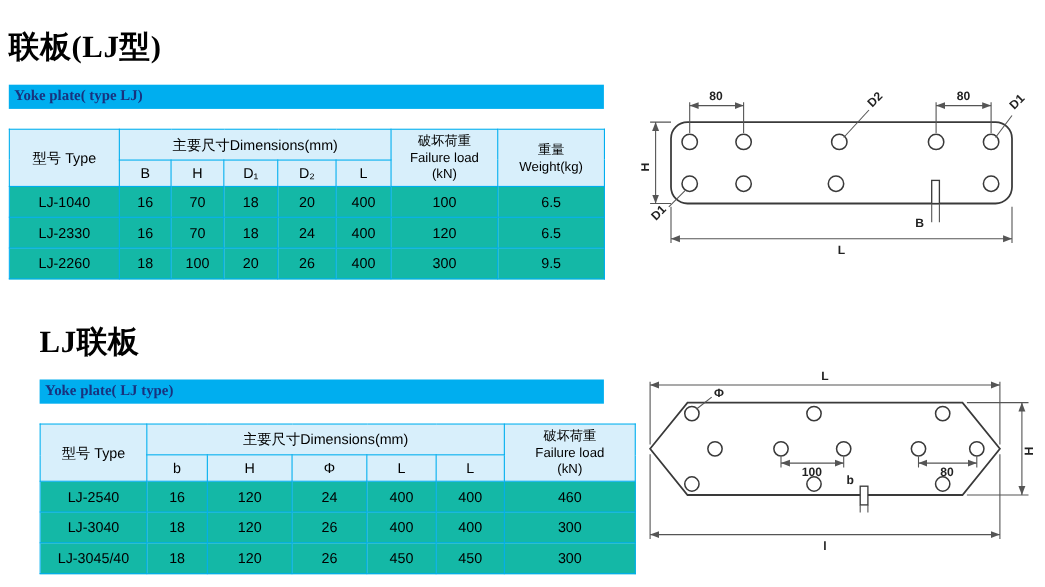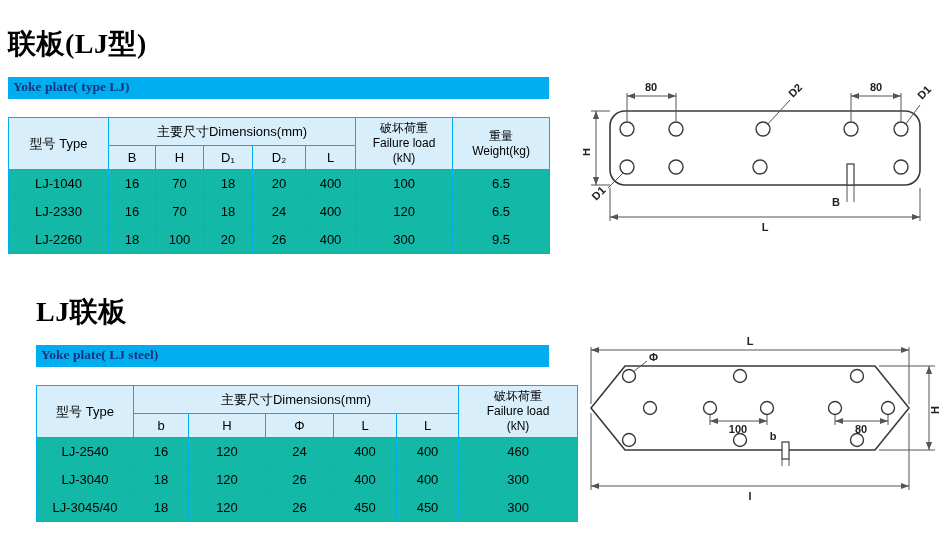--- a/index.html
+++ b/index.html
@@ -106,21 +106,21 @@
             <td>9.5</td>
           </tr>
         </tbody>
       </table>
 
     </div>
 
     <div id="section2">
       <h1 class="sec-title">LJ联板</h1>
       <div class="banner">
-        <span>Yoke plate( LJ steel)</span>
+        <span>Yoke plate( LJ type)</span>
       </div>
 
       <table class="data-table">
         <colgroup>
           <col style="width:97px">
             <col style="width:55px">
             <col style="width:77px">
             <col style="width:68px">
           <col style="width:63px">
             <col style="width:62px">

